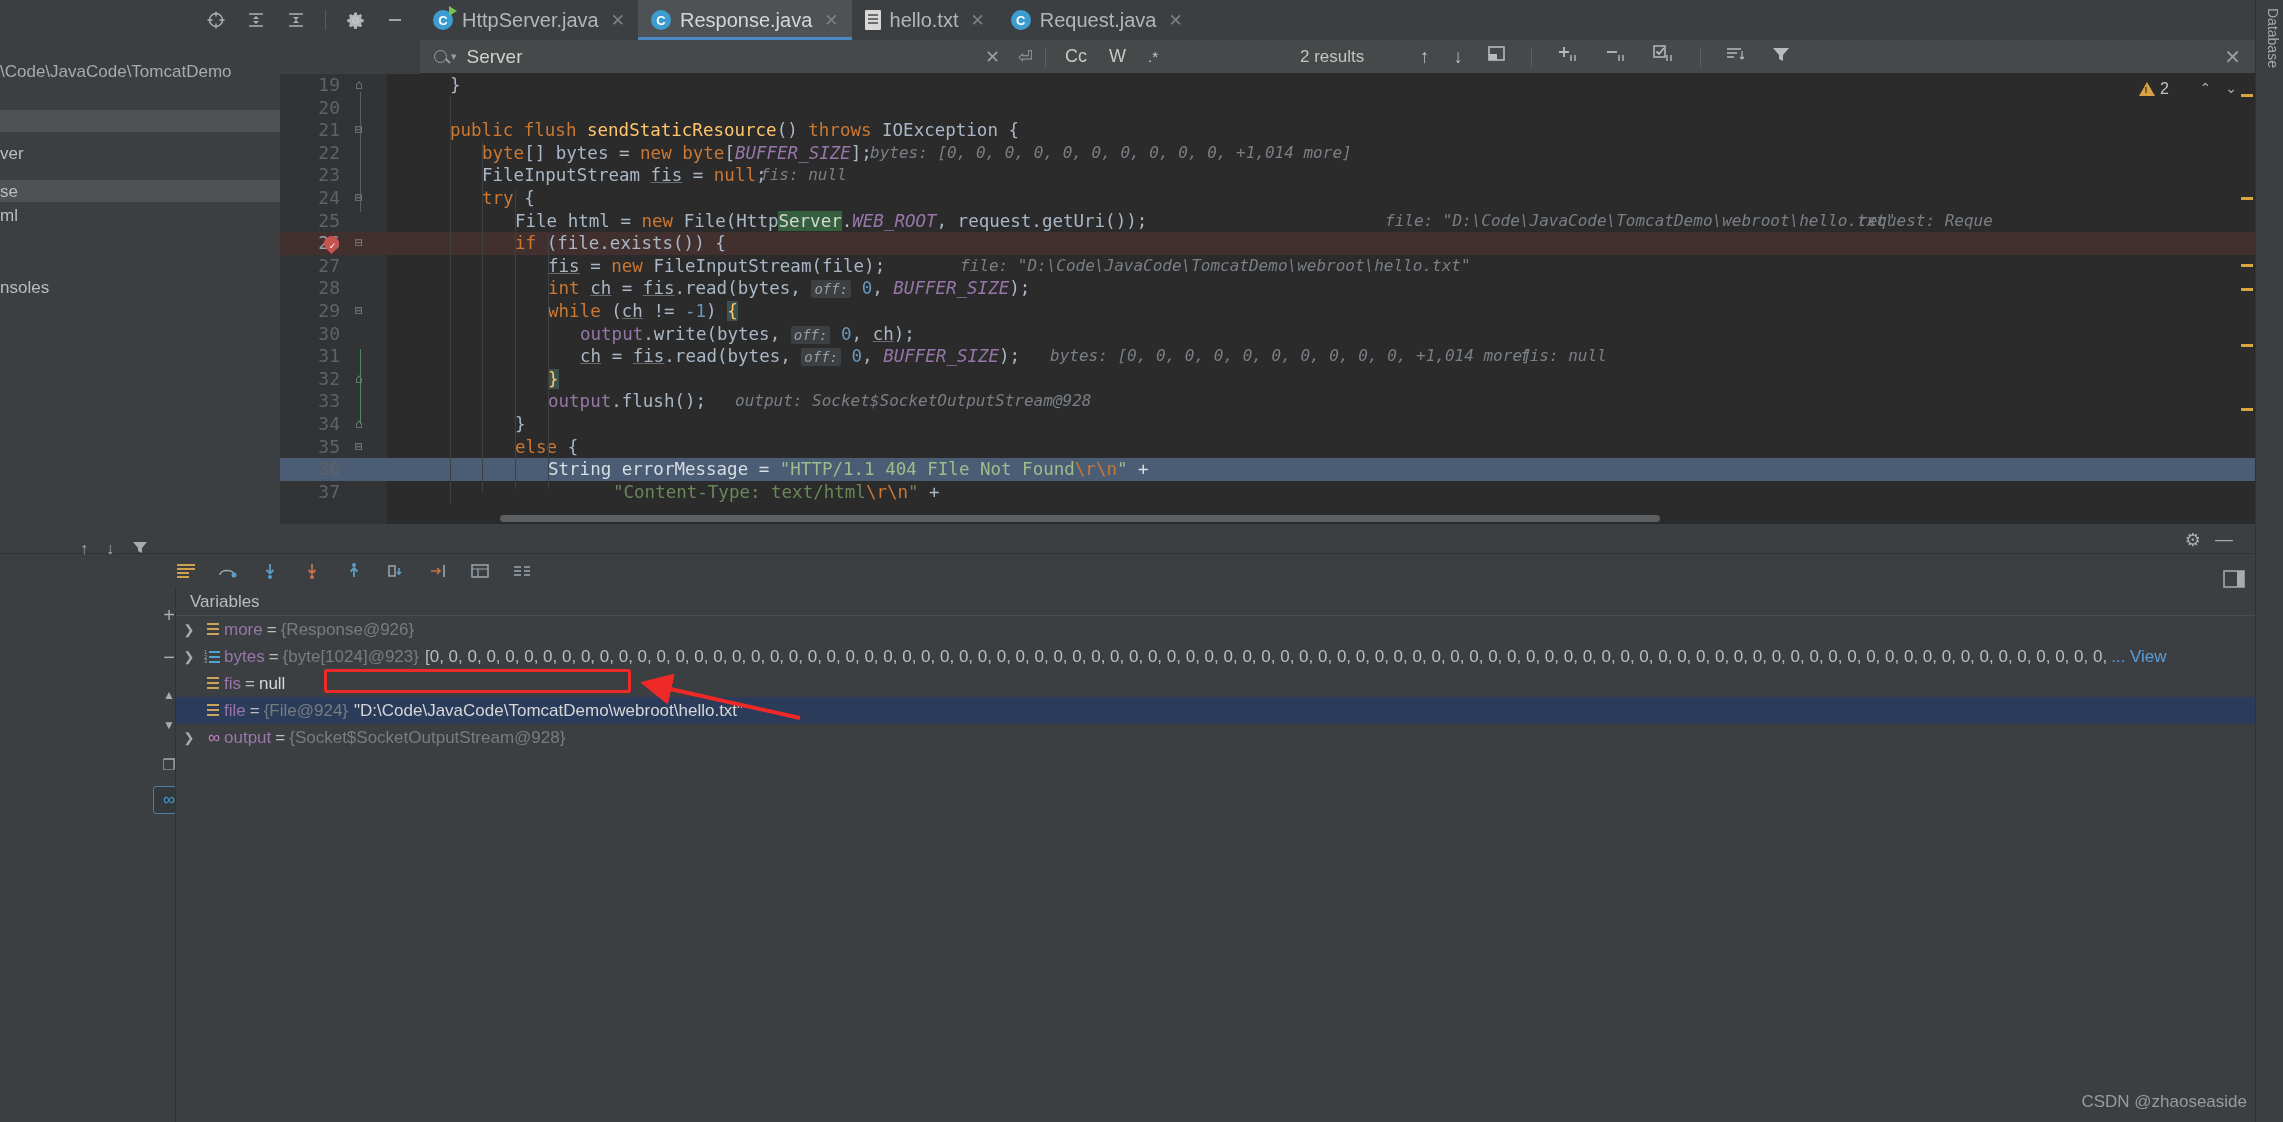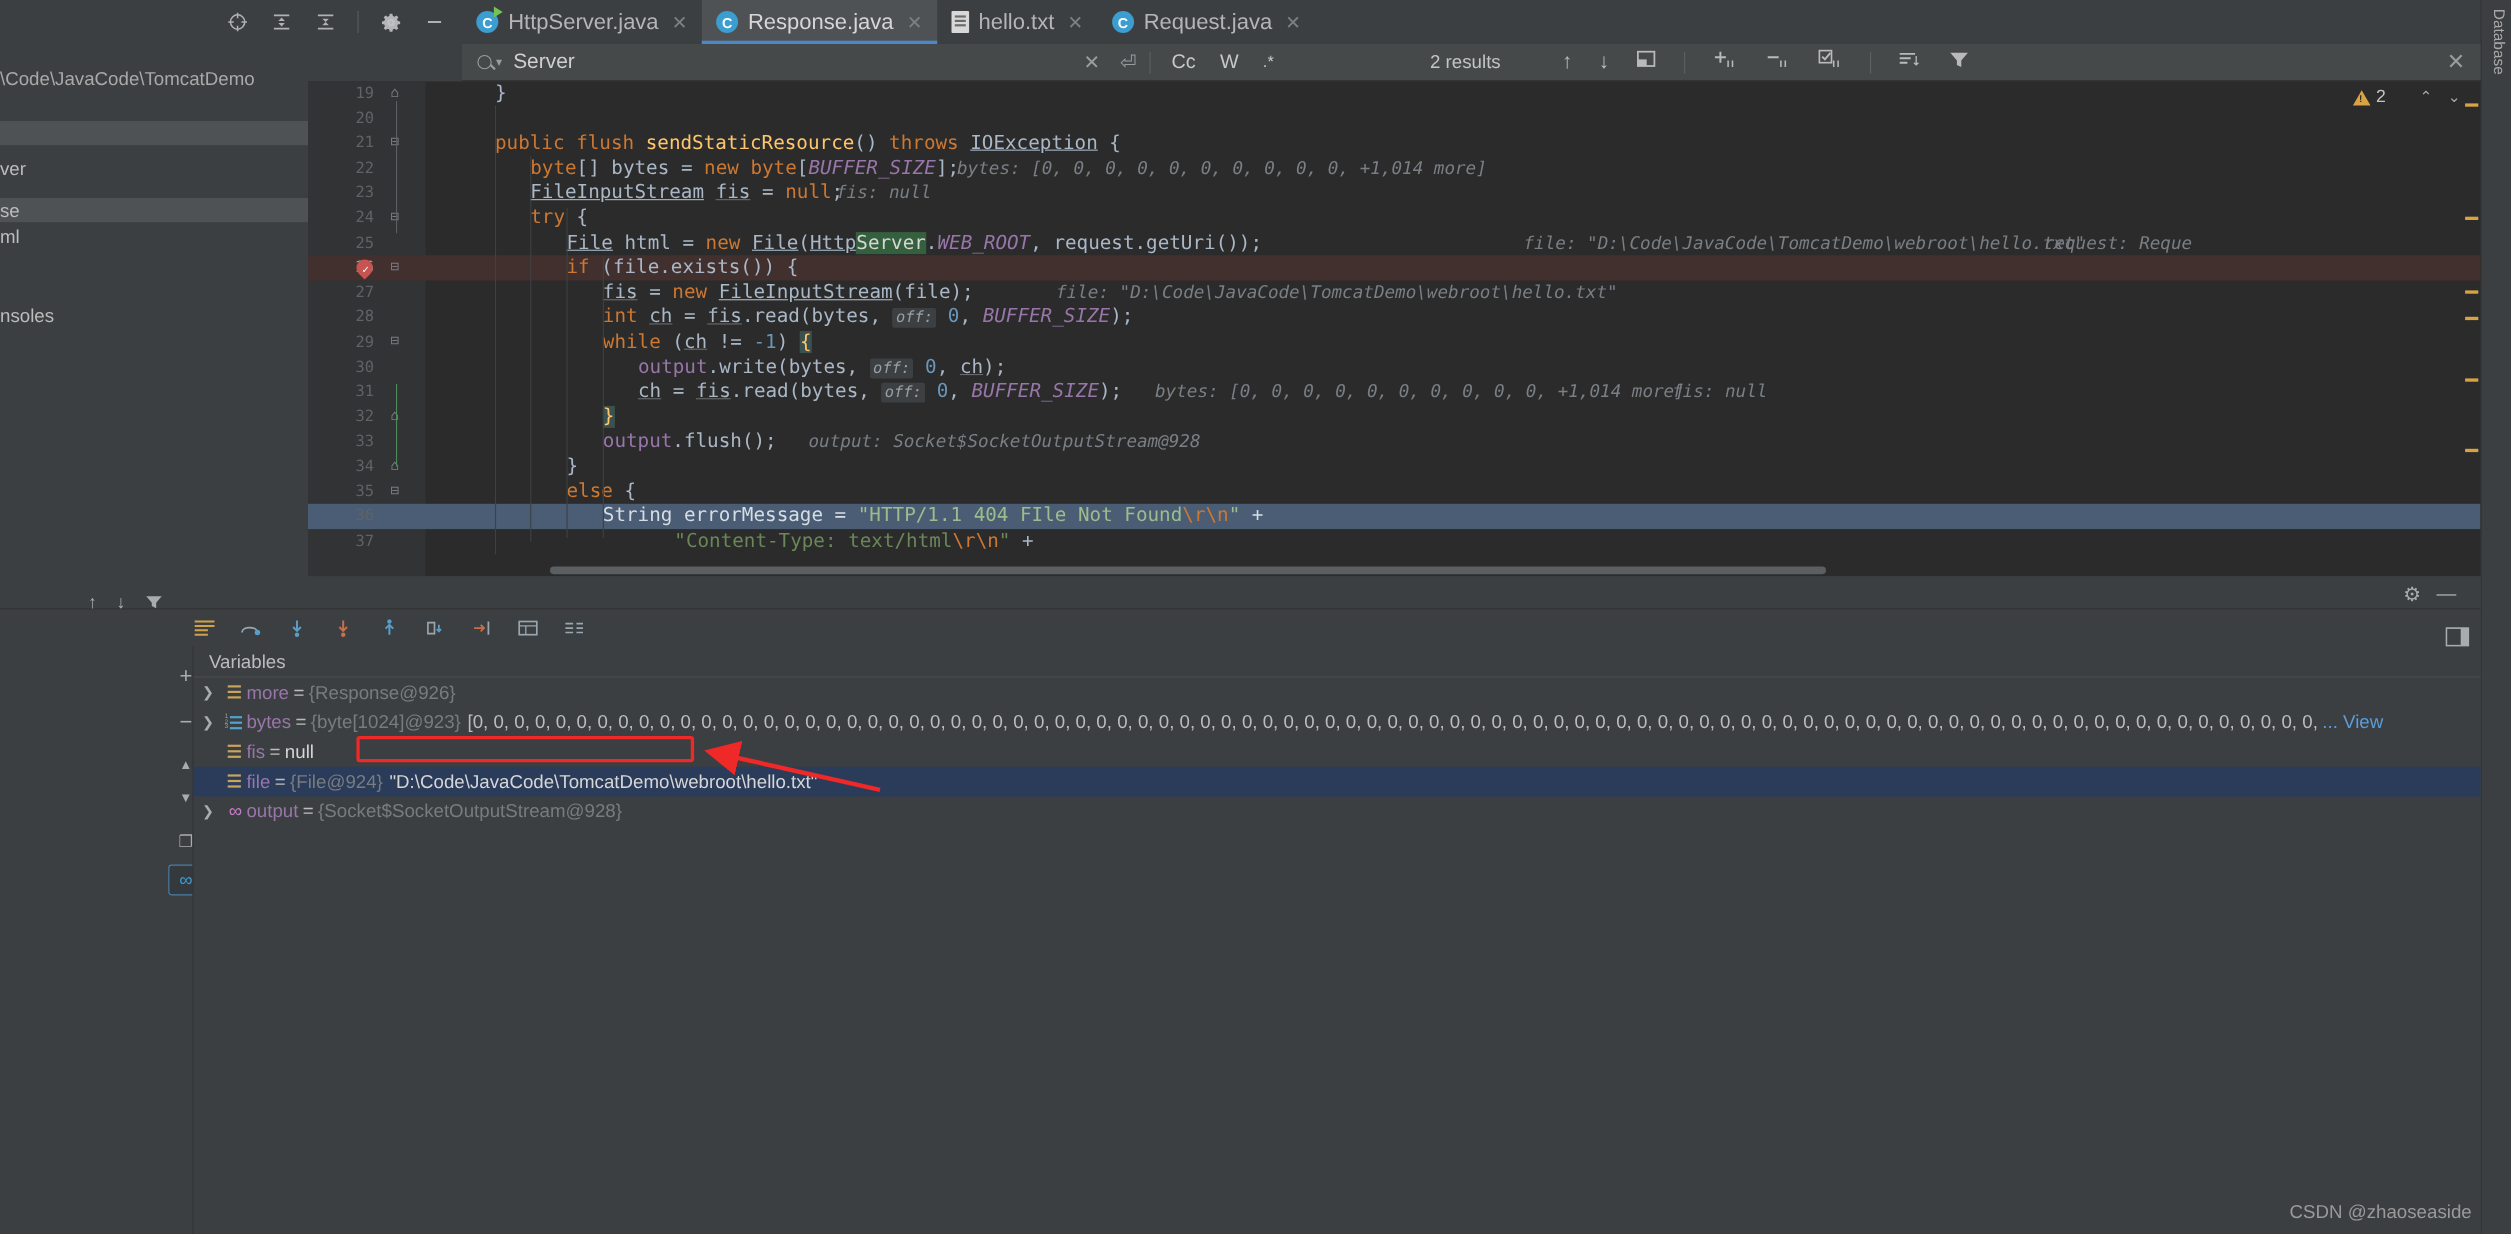--- a/index.html
+++ b/index.html
@@ -61,33 +61,33 @@
   .lb-path{ position:absolute; left:0; top:22px; font-size:17px; color:#a9a9a9; white-space:nowrap; }
   .lb-item{ position:absolute; left:0; font-size:17px; color:#bcbcbc; white-space:nowrap; }
   .lb-sel{ position:absolute; left:0; width:285px; height:22px; background:#4e5254; }
 
   
   .editor{ position:absolute; left:280px; top:74px; right:28px; height:450px; background:#2b2b2b; overflow:hidden;}
   .gutter-bg{ position:absolute; left:0; top:0; width:107px; height:100%; background:#313335; }
   .code-area{ position:absolute; left:0; top:0; right:0; bottom:0;
               font-family:"DejaVu Sans Mono", monospace; font-size:17.5px; }
   .line{ position:relative; height:22.6px; line-height:22.6px; white-space:nowrap; }
-  .ln{ position:absolute; left:0; width:60px; text-align:right; color:#606366; font-size:14px; }
+  .ln{ position:absolute; left:0; width:60px; text-align:right; color:#606366; font-size:18px; }
   .fold{ position:absolute; left:70px; width:18px; text-align:center; color:#7a7d80; font-size:13px; }
   .code{ position:absolute; left:107px; white-space:pre; }
   .line.hl-exec{ background:#4a5d75; }
   .line.hl-bp{ background:#42302f; }
   .line.hl-bp .ln{ color:#9aa0a6; }
   .bpdot{ position:absolute; left:44px; top:4px; width:15px; height:15px; border-radius:50% 50% 50% 0;
           transform:rotate(-45deg); background:#c75450; }
   .bpdot:after{ content:"✓"; position:absolute; transform:rotate(45deg); left:3px; top:-1px; font-size:10px; color:#fff;}
 
   
   .kw{ color:#cc7832; }
-  .ty{ color:#a9b7c6;text-decoration:underline; }
+  .ty{ color:#a9b7c6; }
   .fn{ color:#ffc66d; }
   .pl{ color:#a9b7c6; }
   .st{ color:#6a8759; }
   .esc{ color:#cc7832; }
   .num{ color:#6897bb; }
   .cf{ color:#9876aa; font-style:italic; }
   .fld{ color:#9876aa; }
   .inst{ color:#a9b7c6; text-decoration:underline; text-decoration-color:#6a6a6a;}
   .hint{ color:#7a7f85; font-style:italic; font-size:16px;}
   .paramhint{ background:#3c4043; color:#9a9fa5; font-style:italic; font-size:14px; padding:1px 3px; border-radius:2px;}

